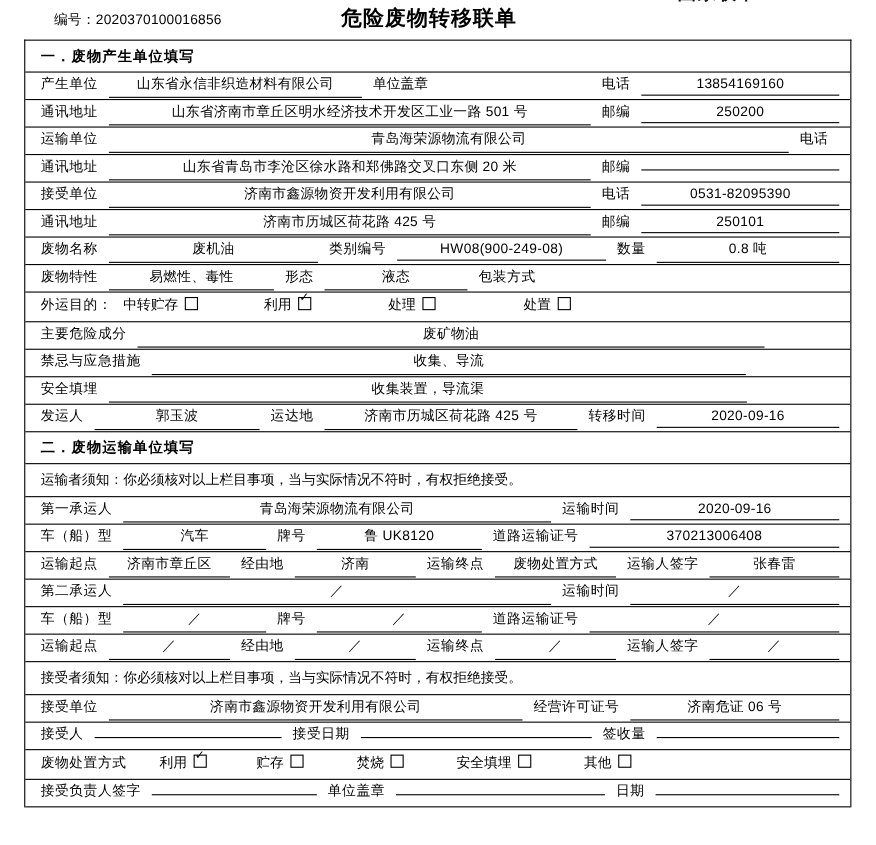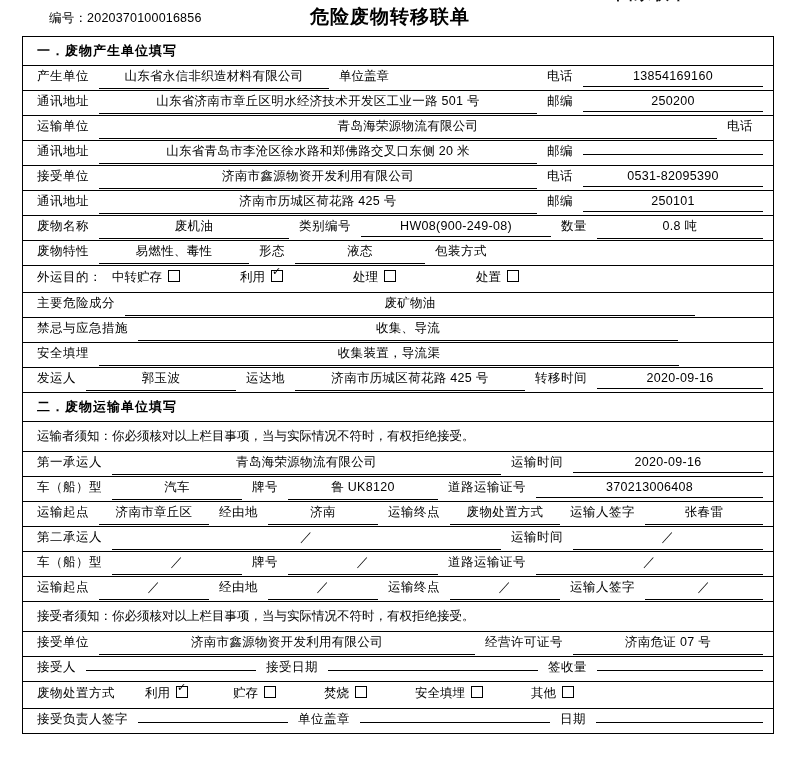--- a/index.html
+++ b/index.html
@@ -360,21 +360,21 @@
     <div class="row note" style="height:30px">
       <span class="plain" style="padding-bottom:0">接受者须知：你必须核对以上栏目事项，当与实际情况不符时，有权拒绝接受。</span>
     </div>
 
     <div class="row">
       <span class="lbl">接受单位</span>
       <span class="sp"></span>
       <span class="val fill" style="margin-right:10px">济南市鑫源物资开发利用有限公司</span>
       <span class="lbl">经营许可证号</span>
       <span class="sp"></span>
-      <span class="val" style="width:190px">济南危证 07 号</span>
+      <span class="val" style="width:190px">济南危证 06 号</span>
     </div>
 
     <div class="row">
       <span class="lbl">接受人</span>
       <span class="sp"></span>
       <span class="val" style="width:170px"></span>
       <span class="sp"></span>
       <span class="lbl">接受日期</span>
       <span class="sp"></span>
       <span class="val" style="width:210px"></span>

